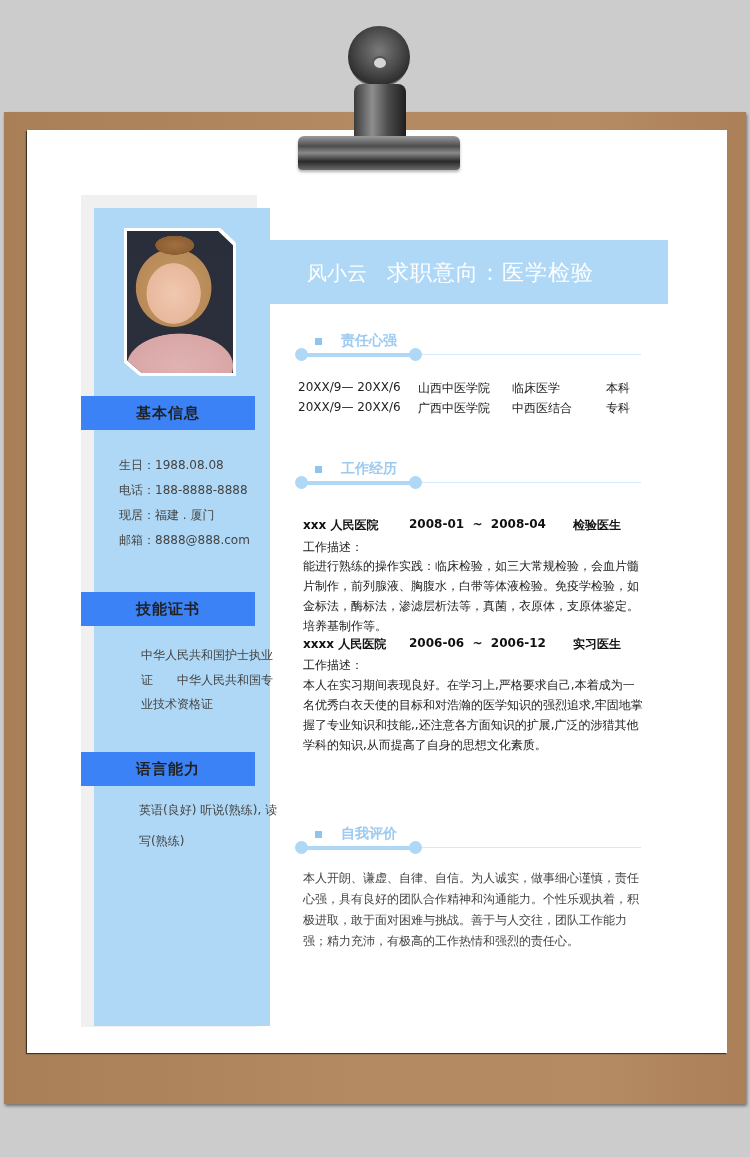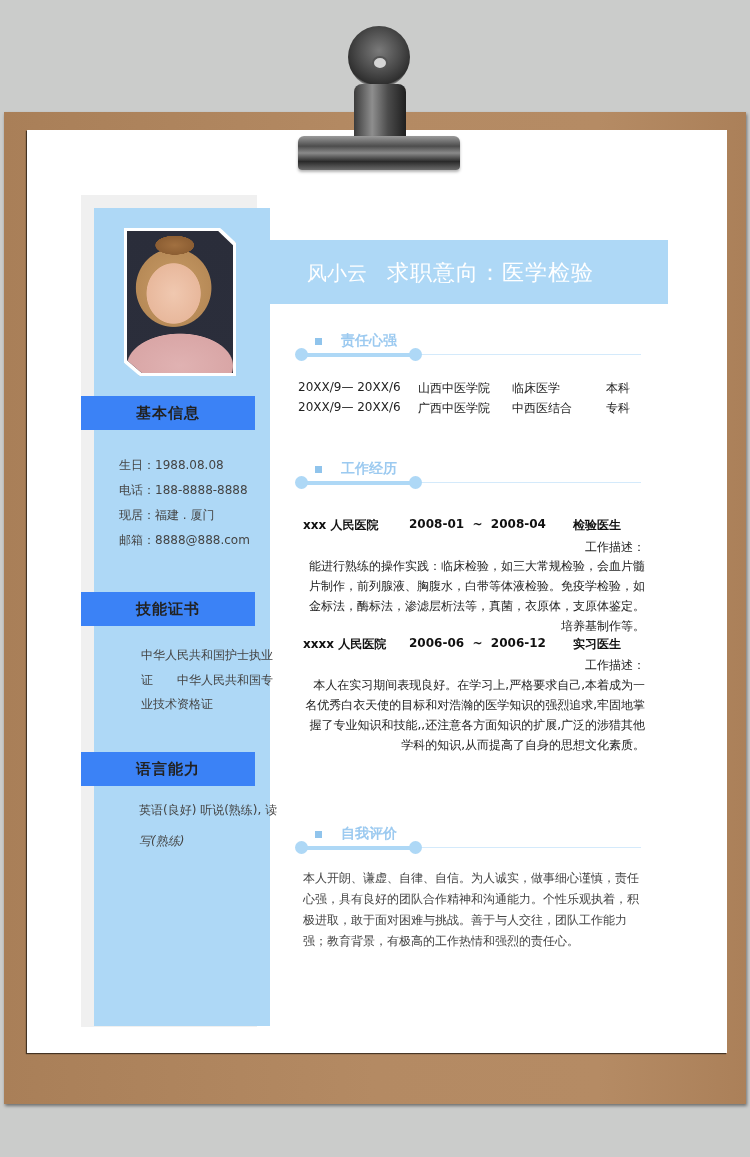--- a/index.html
+++ b/index.html
@@ -79,21 +79,21 @@
   .sh-title { position: absolute; left: 46px; top: 4px; font-size: 14px; font-weight: bold; color: #9ccaf0; }
   .sh-line { position: absolute; left: 6px; top: 26px; width: 340px; height: 1px; background: #d4eafb; }
   .sh-thick { position: absolute; left: 6px; top: 24.5px; width: 114px; height: 4px; background: #aed8f6; }
   .sh-dot { position: absolute; top: 20px; width: 13px; height: 13px; border-radius: 50%; background: #aed8f6; }
 
   .edu-row { position: absolute; left: 298px; font-size: 12px; color: #222; height: 18px; }
   .edu-row span { position: absolute; white-space: nowrap; }
 
   .job-head { position: absolute; left: 303px; font-size: 12px; font-weight: bold; color: #111; height: 18px; }
   .job-head span { position: absolute; white-space: nowrap; }
-  .body-text { position: absolute; left: 303px; width: 342px; font-size: 12px; color: #222; line-height: 20px; text-align: right; }
+  .body-text { position: absolute; left: 303px; width: 342px; font-size: 12px; color: #222; line-height: 20px; }
   .self-text { position: absolute; left: 303px; width: 342px; font-size: 12px; color: #444; line-height: 21px; }
 </style>
 </head>
 <body>
 
 <div class="board"></div>
 <div class="paper"></div>
 
 <div class="clip">
   <div class="clip-ring"></div>
@@ -115,21 +115,21 @@
 <div class="info-line" style="top:507px;">现居：福建 . 厦门</div>
 <div class="info-line" style="top:532px;">邮箱：8888@888.com</div>
 
 <div class="sec-label" style="top:592px;">技能证书</div>
 <div class="side-para" style="left:116px;top:647px;line-height:16px;">中华人民共和国护士执业</div>
 <div class="side-para" style="left:116px;top:672px;line-height:16px;white-space:pre;">证　　中华人民共和国专</div>
 <div class="side-para" style="left:116px;top:696px;line-height:16px;">业技术资格证</div>
 
 <div class="sec-label" style="top:752px;">语言能力</div>
 <div class="side-para" style="left:114px;top:802px;line-height:16px;">英语(良好) 听说(熟练), 读</div>
-<div class="side-para" style="left:114px;top:833px;line-height:16px;font-style:italic;">写(熟练)</div>
+<div class="side-para" style="left:114px;top:833px;line-height:16px;">写(熟练)</div>
 
 <div class="banner"></div>
 <div class="banner-name">风小云</div>
 <div class="banner-intent">求职意向：医学检验</div>
 
 <div class="sh" style="top:328px;">
   <div class="sh-line"></div>
     <div class="sh-thick"></div>
   <div class="sh-dot" style="left:0;"></div>
     <div class="sh-dot" style="left:114px;"></div>
@@ -175,13 +175,13 @@
 <div class="body-text" style="top:675px;">本人在实习期间表现良好。在学习上,严格要求自己,本着成为一名优秀白衣天使的目标和对浩瀚的医学知识的强烈追求,牢固地掌握了专业知识和技能,,还注意各方面知识的扩展,广泛的涉猎其他学科的知识,从而提高了自身的思想文化素质。</div>
 
 <div class="sh" style="top:821px;">
   <div class="sh-line"></div>
     <div class="sh-thick"></div>
   <div class="sh-dot" style="left:0;"></div>
     <div class="sh-dot" style="left:114px;"></div>
   <div class="sh-square"></div>
   <div class="sh-title">自我评价</div>
 </div>
-<div class="self-text" style="top:868px;">本人开朗、谦虚、自律、自信。为人诚实，做事细心谨慎，责任心强，具有良好的团队合作精神和沟通能力。个性乐观执着，积极进取，敢于面对困难与挑战。善于与人交往，团队工作能力强；教育背景，有极高的工作热情和强烈的责任心。</div>
+<div class="self-text" style="top:868px;">本人开朗、谦虚、自律、自信。为人诚实，做事细心谨慎，责任心强，具有良好的团队合作精神和沟通能力。个性乐观执着，积极进取，敢于面对困难与挑战。善于与人交往，团队工作能力强；精力充沛，有极高的工作热情和强烈的责任心。</div>
 
 </body></html>

